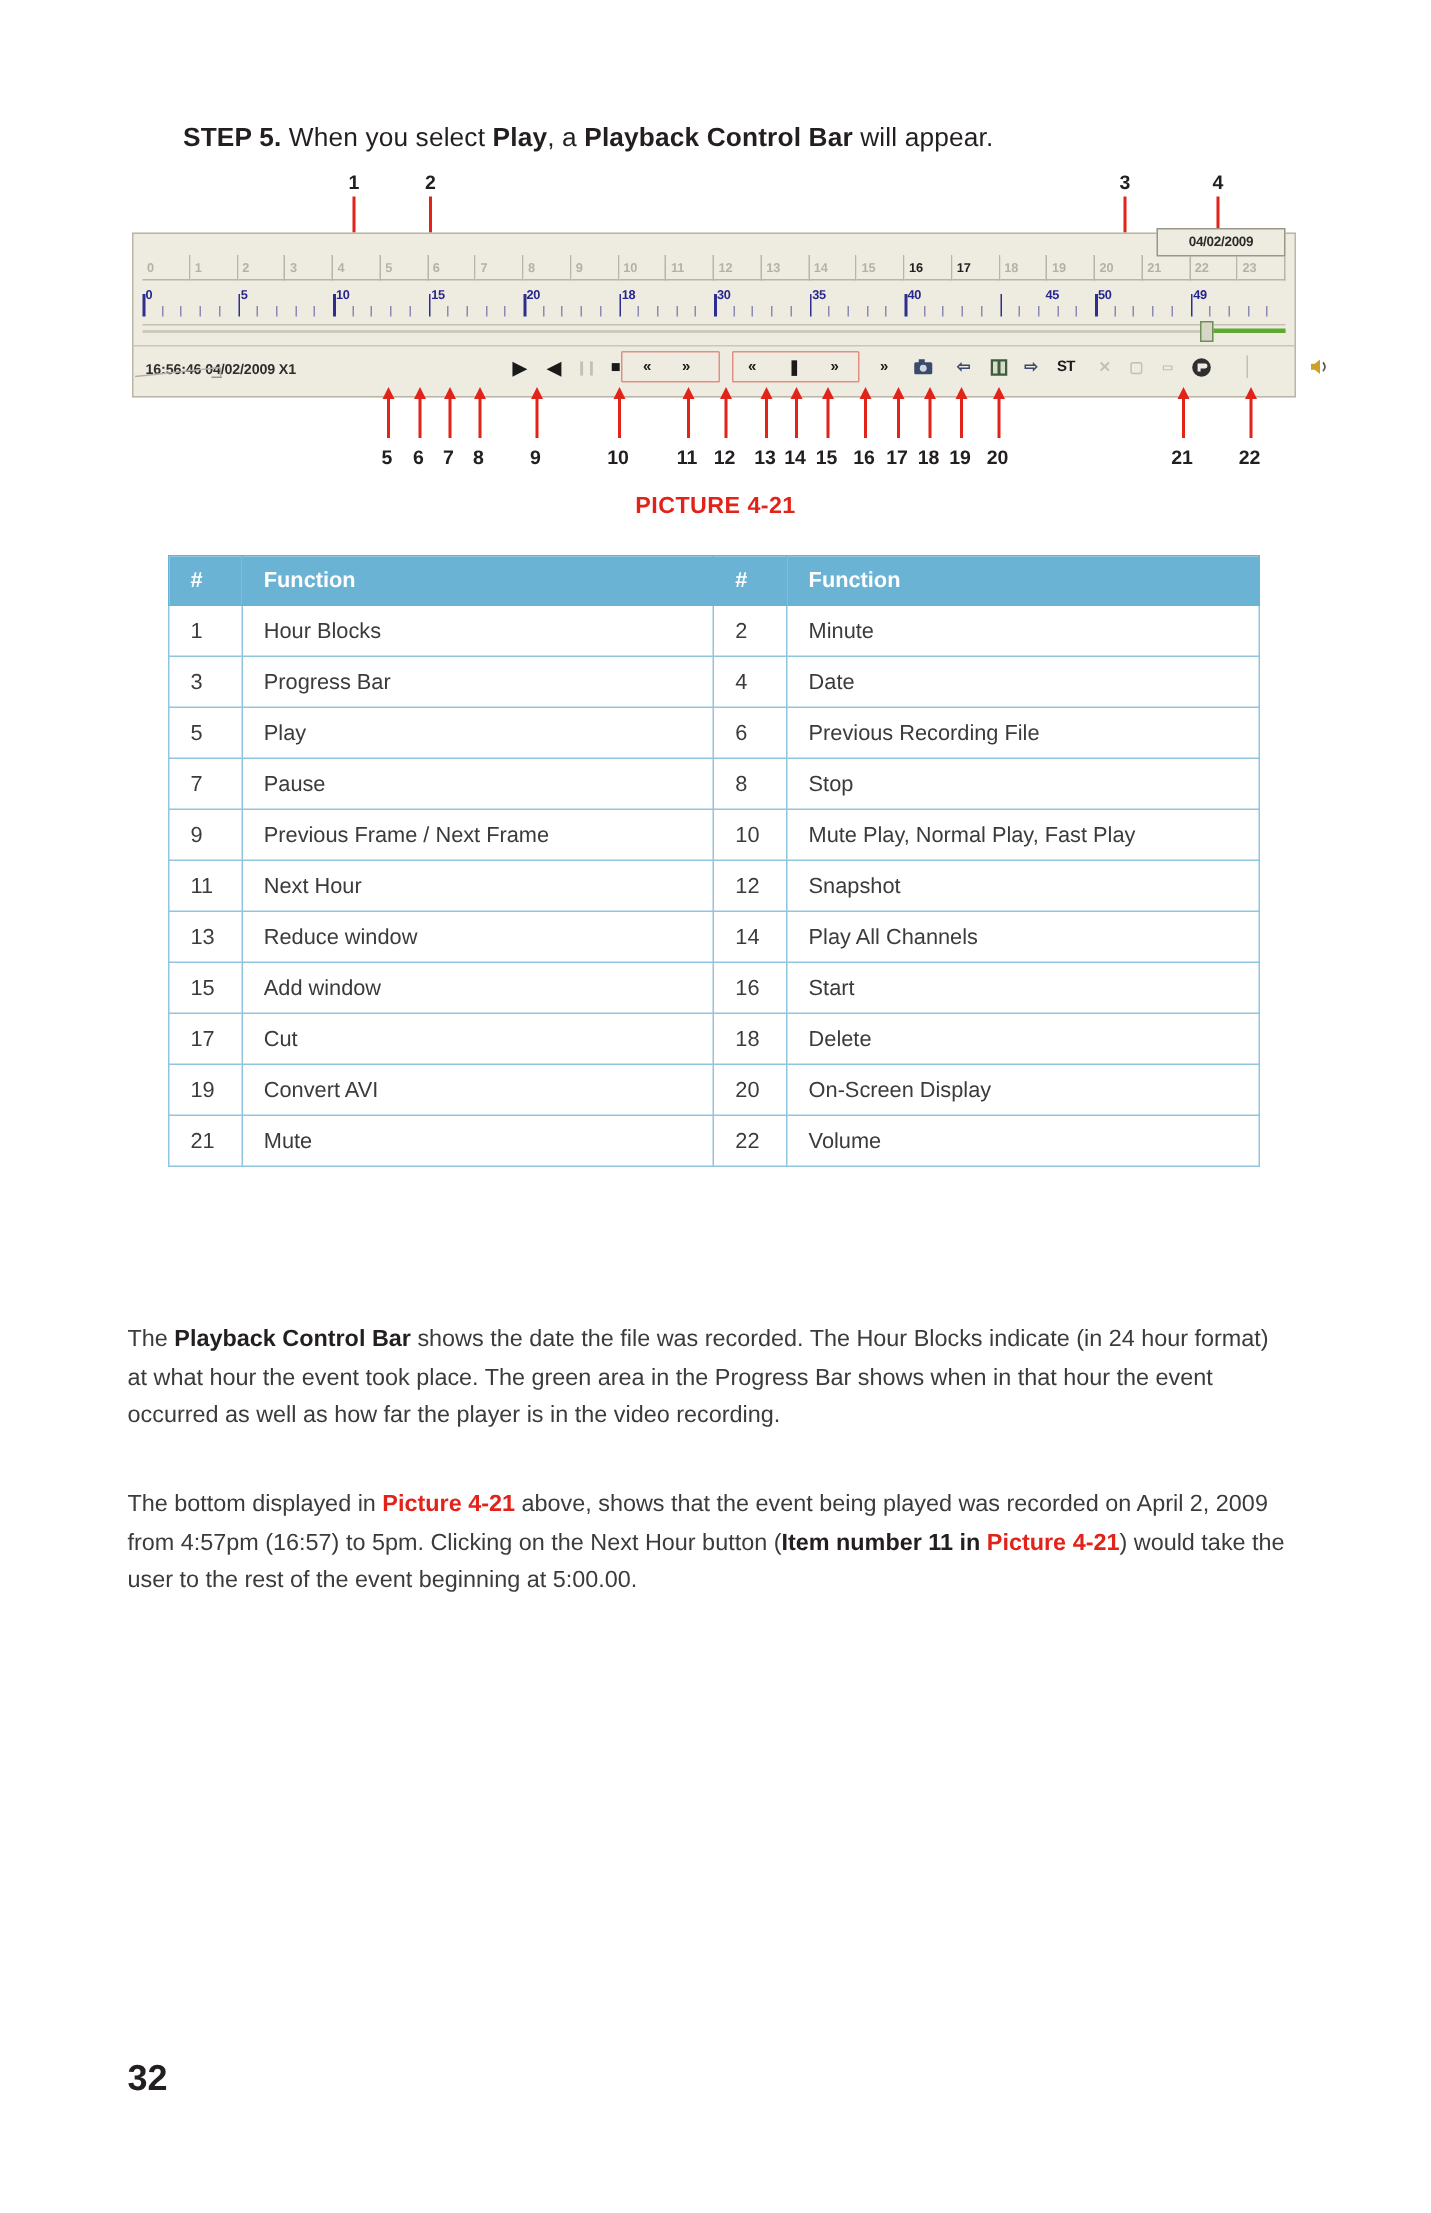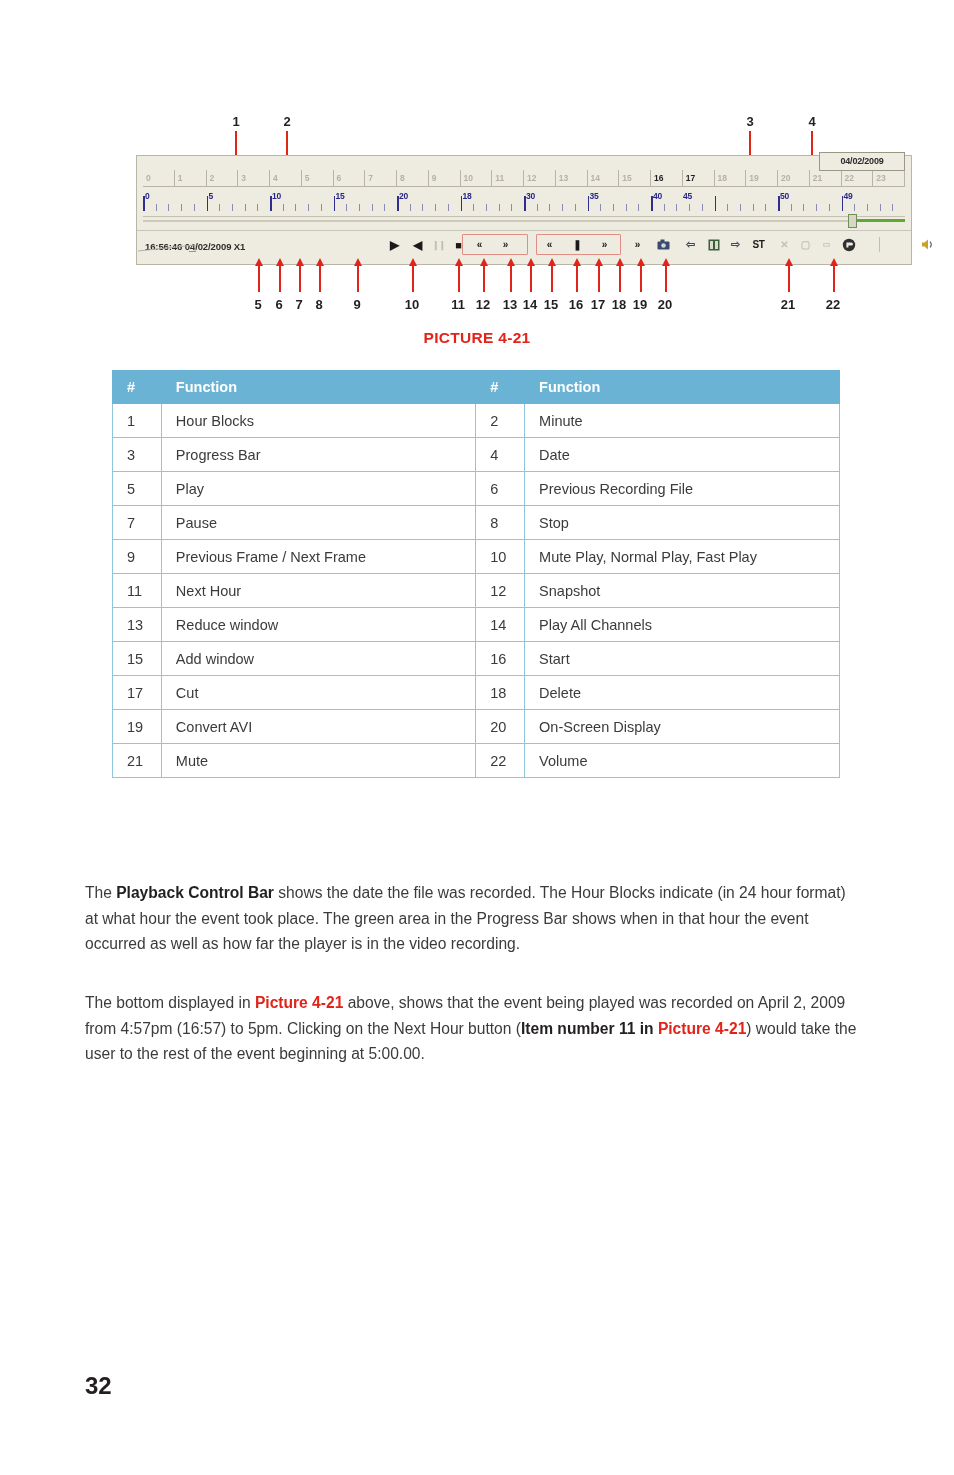--- a/index.html
+++ b/index.html
@@ -68,21 +68,20 @@
   
   .shot {
     position: absolute;
     left: 88px;
     top: 155px;
     width: 776px;
     height: 110px;
     background: #eeece1;
     border: 1px solid #b9b6a6;
     box-sizing: border-box;
-    margin-left: 48px;
   }
 
   
   .hours-row {
     position: absolute;
     left: 6px;
     top: 14px;
     width: 762px;
     height: 17px;
     display: flex;
@@ -307,20 +306,23 @@
     font-size: 24px;
     font-weight: bold;
     color: #231f20;
   }
 </style>
 </head>
 <body>
 
 <div class="page">
 
+  <div class="step-line">
+    <b>STEP 5.</b><span> When you select </span><b>Play</b><span>, a </span><b>Playback Control Bar</b><span> will appear.</span>
+  </div>
 
   <div class="callout-num" style="left:224px; top:114px;">1</div>
   <div class="callout-arrow" style="left:235px; top:131px; height:46px;"></div>
 
   <div class="callout-num" style="left:275px; top:114px;">2</div>
   <div class="callout-arrow" style="left:286px; top:131px; height:70px;"></div>
 
   <div class="callout-num" style="left:738px; top:114px;">3</div>
   <div class="callout-arrow" style="left:749px; top:131px; height:92px;"></div>
 
@@ -407,21 +409,21 @@
         <div class="tick minor" style="left: 469.9px;"></div>
         <div class="tick minor" style="left: 482.6px;"></div>
         <div class="tick minor" style="left: 495.3px;"></div>
         <div class="tick major" style="left: 508px;"></div>
         <div class="tick-label" style="left: 510px;">40</div>
         <div class="tick minor" style="left: 520.7px;"></div>
         <div class="tick minor" style="left: 533.4px;"></div>
         <div class="tick minor" style="left: 546.1px;"></div>
         <div class="tick minor" style="left: 558.8px;"></div>
         <div class="tick major" style="left: 571.5px;"></div>
-        <div class="tick-label" style="left: 540px;">45</div>
+        <div class="tick-label" style="left: 602px;">45</div>
         <div class="tick minor" style="left: 584.2px;"></div>
         <div class="tick minor" style="left: 596.9px;"></div>
         <div class="tick minor" style="left: 609.6px;"></div>
         <div class="tick minor" style="left: 622.3px;"></div>
         <div class="tick major" style="left: 635px;"></div>
         <div class="tick-label" style="left: 637px;">50</div>
         <div class="tick minor" style="left: 647.7px;"></div>
         <div class="tick minor" style="left: 660.4px;"></div>
         <div class="tick minor" style="left: 673.1px;"></div>
         <div class="tick minor" style="left: 685.8px;"></div>

